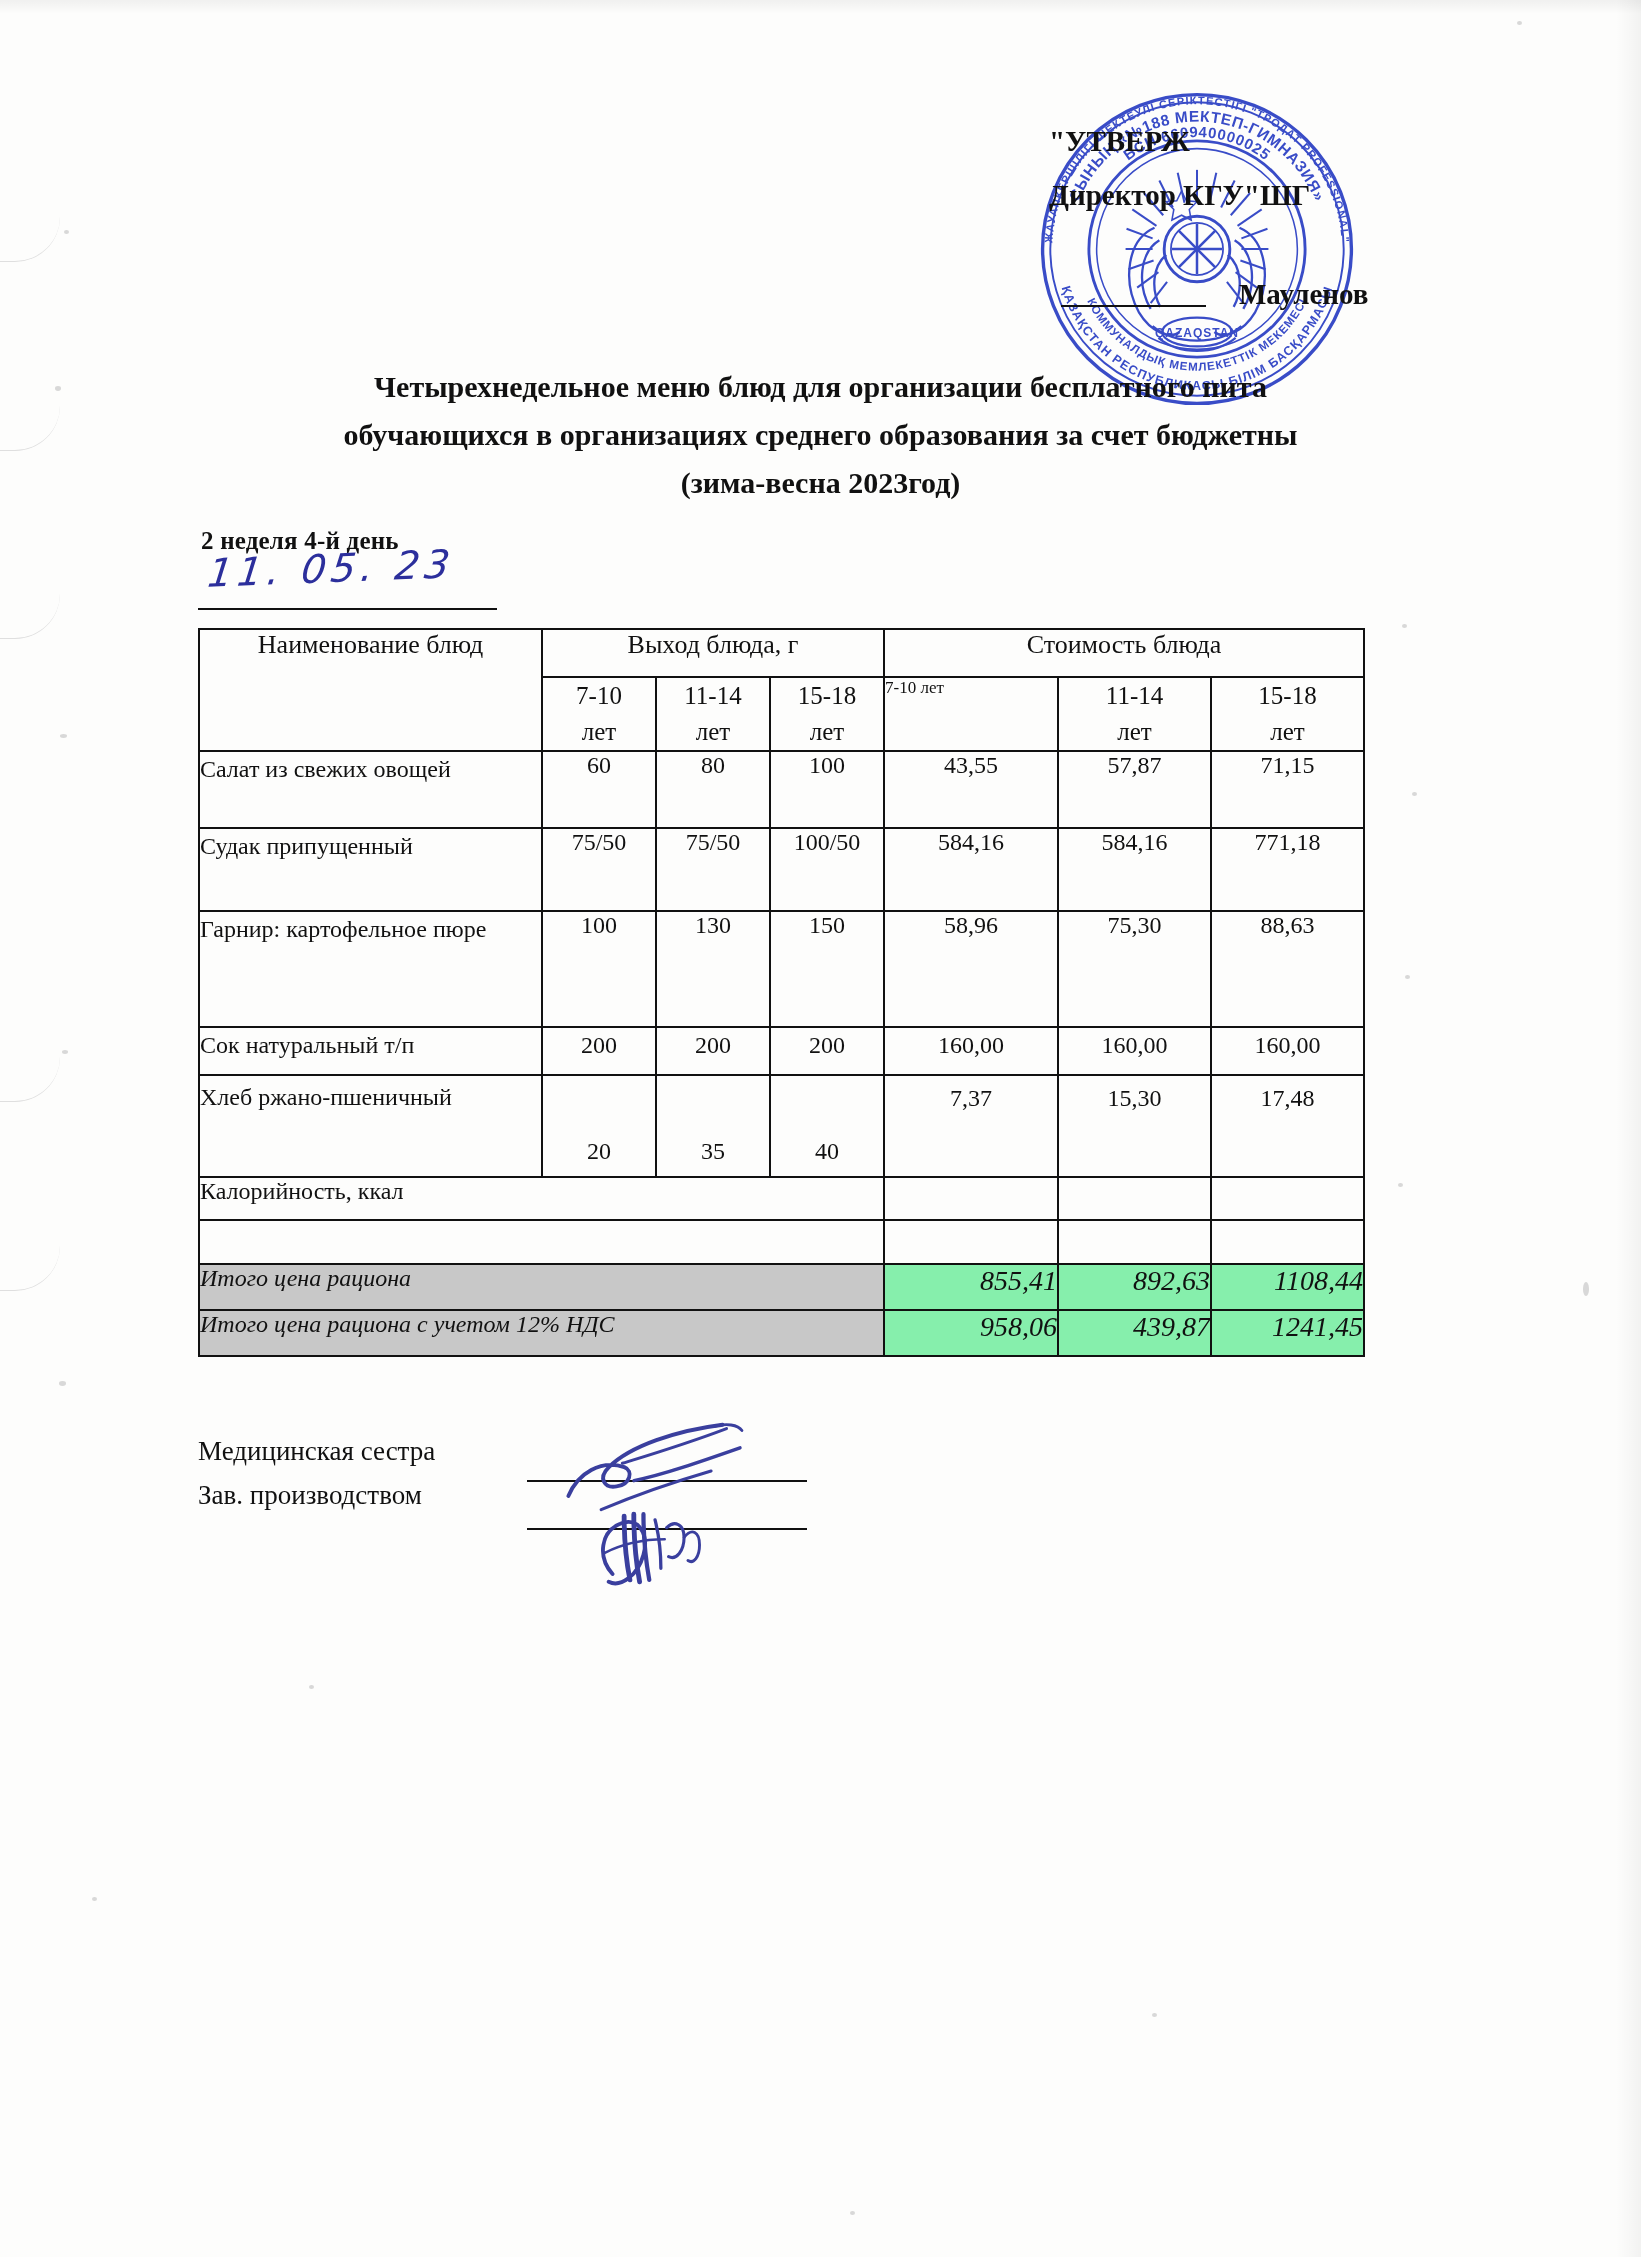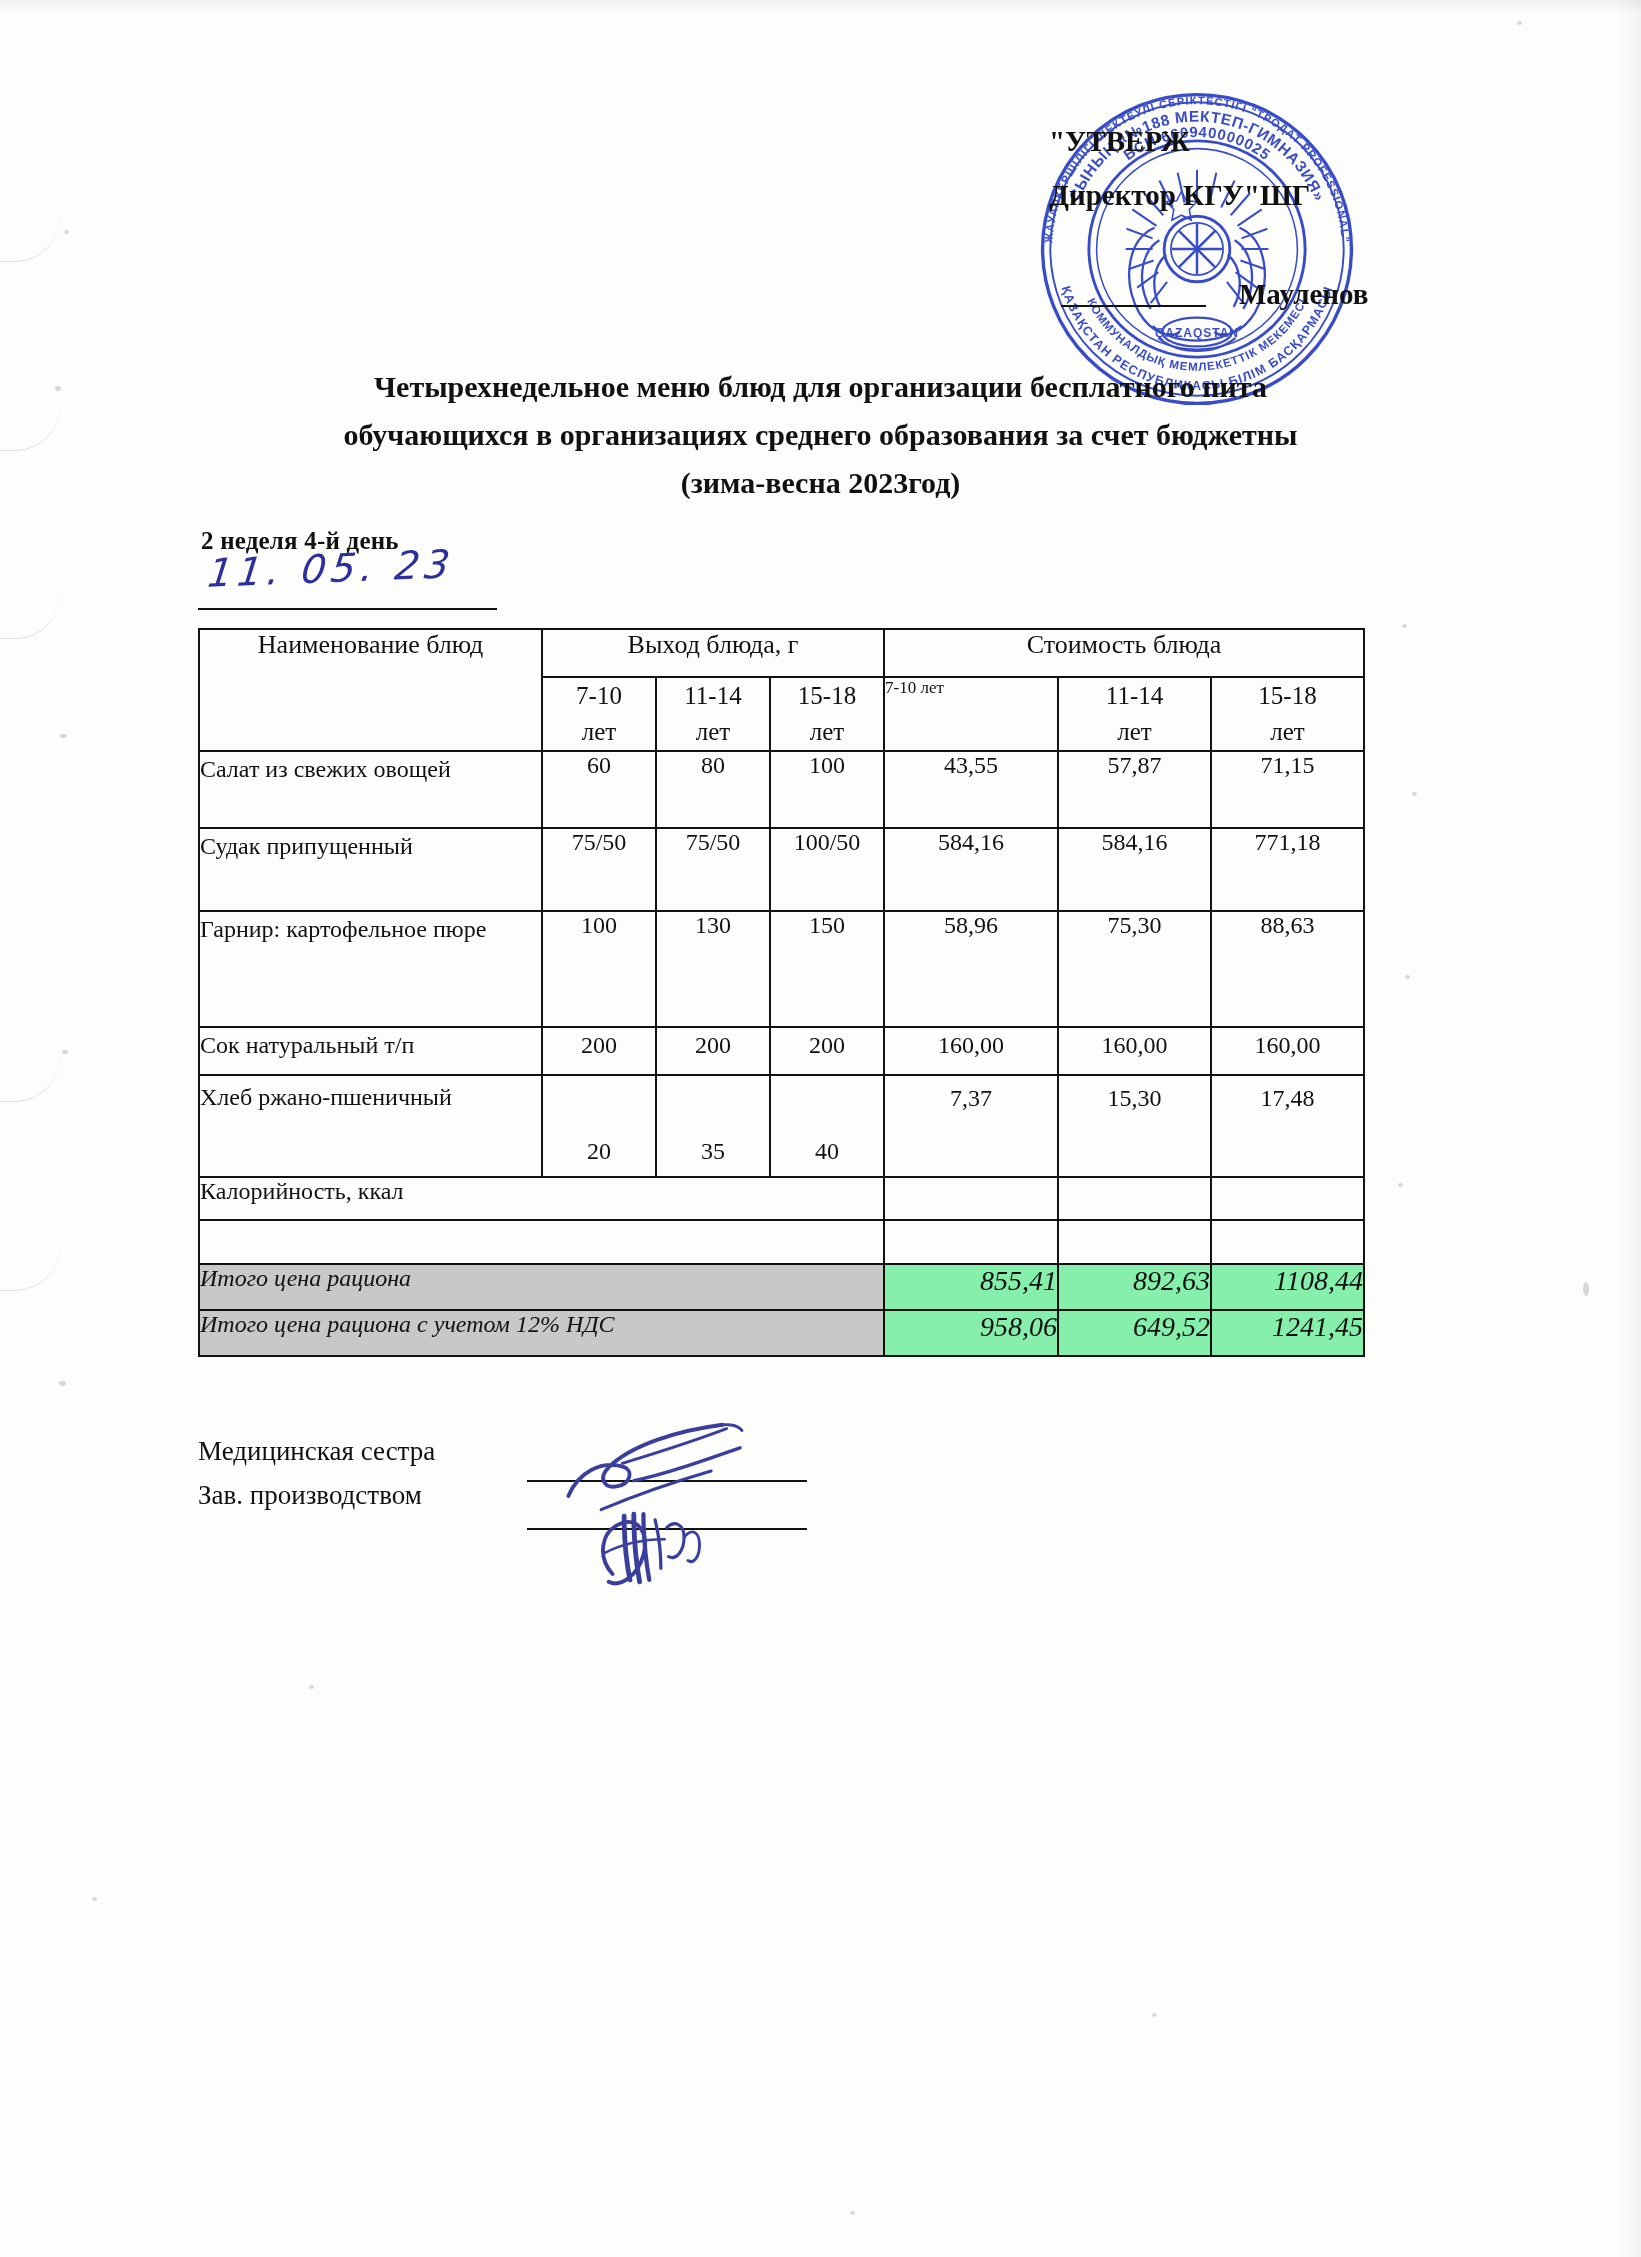--- a/index.html
+++ b/index.html
@@ -479,21 +479,21 @@
         </tr>
         <tr class="r-total">
           <td colspan="4" class="total-label">Итого цена рациона</td>
           <td class="total-val">855,41</td>
           <td class="total-val">892,63</td>
           <td class="total-val">1108,44</td>
         </tr>
         <tr class="r-total">
           <td colspan="4" class="total-label">Итого цена рациона с учетом 12% НДС</td>
           <td class="total-val">958,06</td>
-          <td class="total-val">649,52</td>
+          <td class="total-val">439,87</td>
           <td class="total-val">1241,45</td>
         </tr>
       </tbody>
     </table>
   </div>
 
   <div class="sig-block">
     <div>Медицинская сестра</div>
     <div>Зав. производством</div>
   </div>

